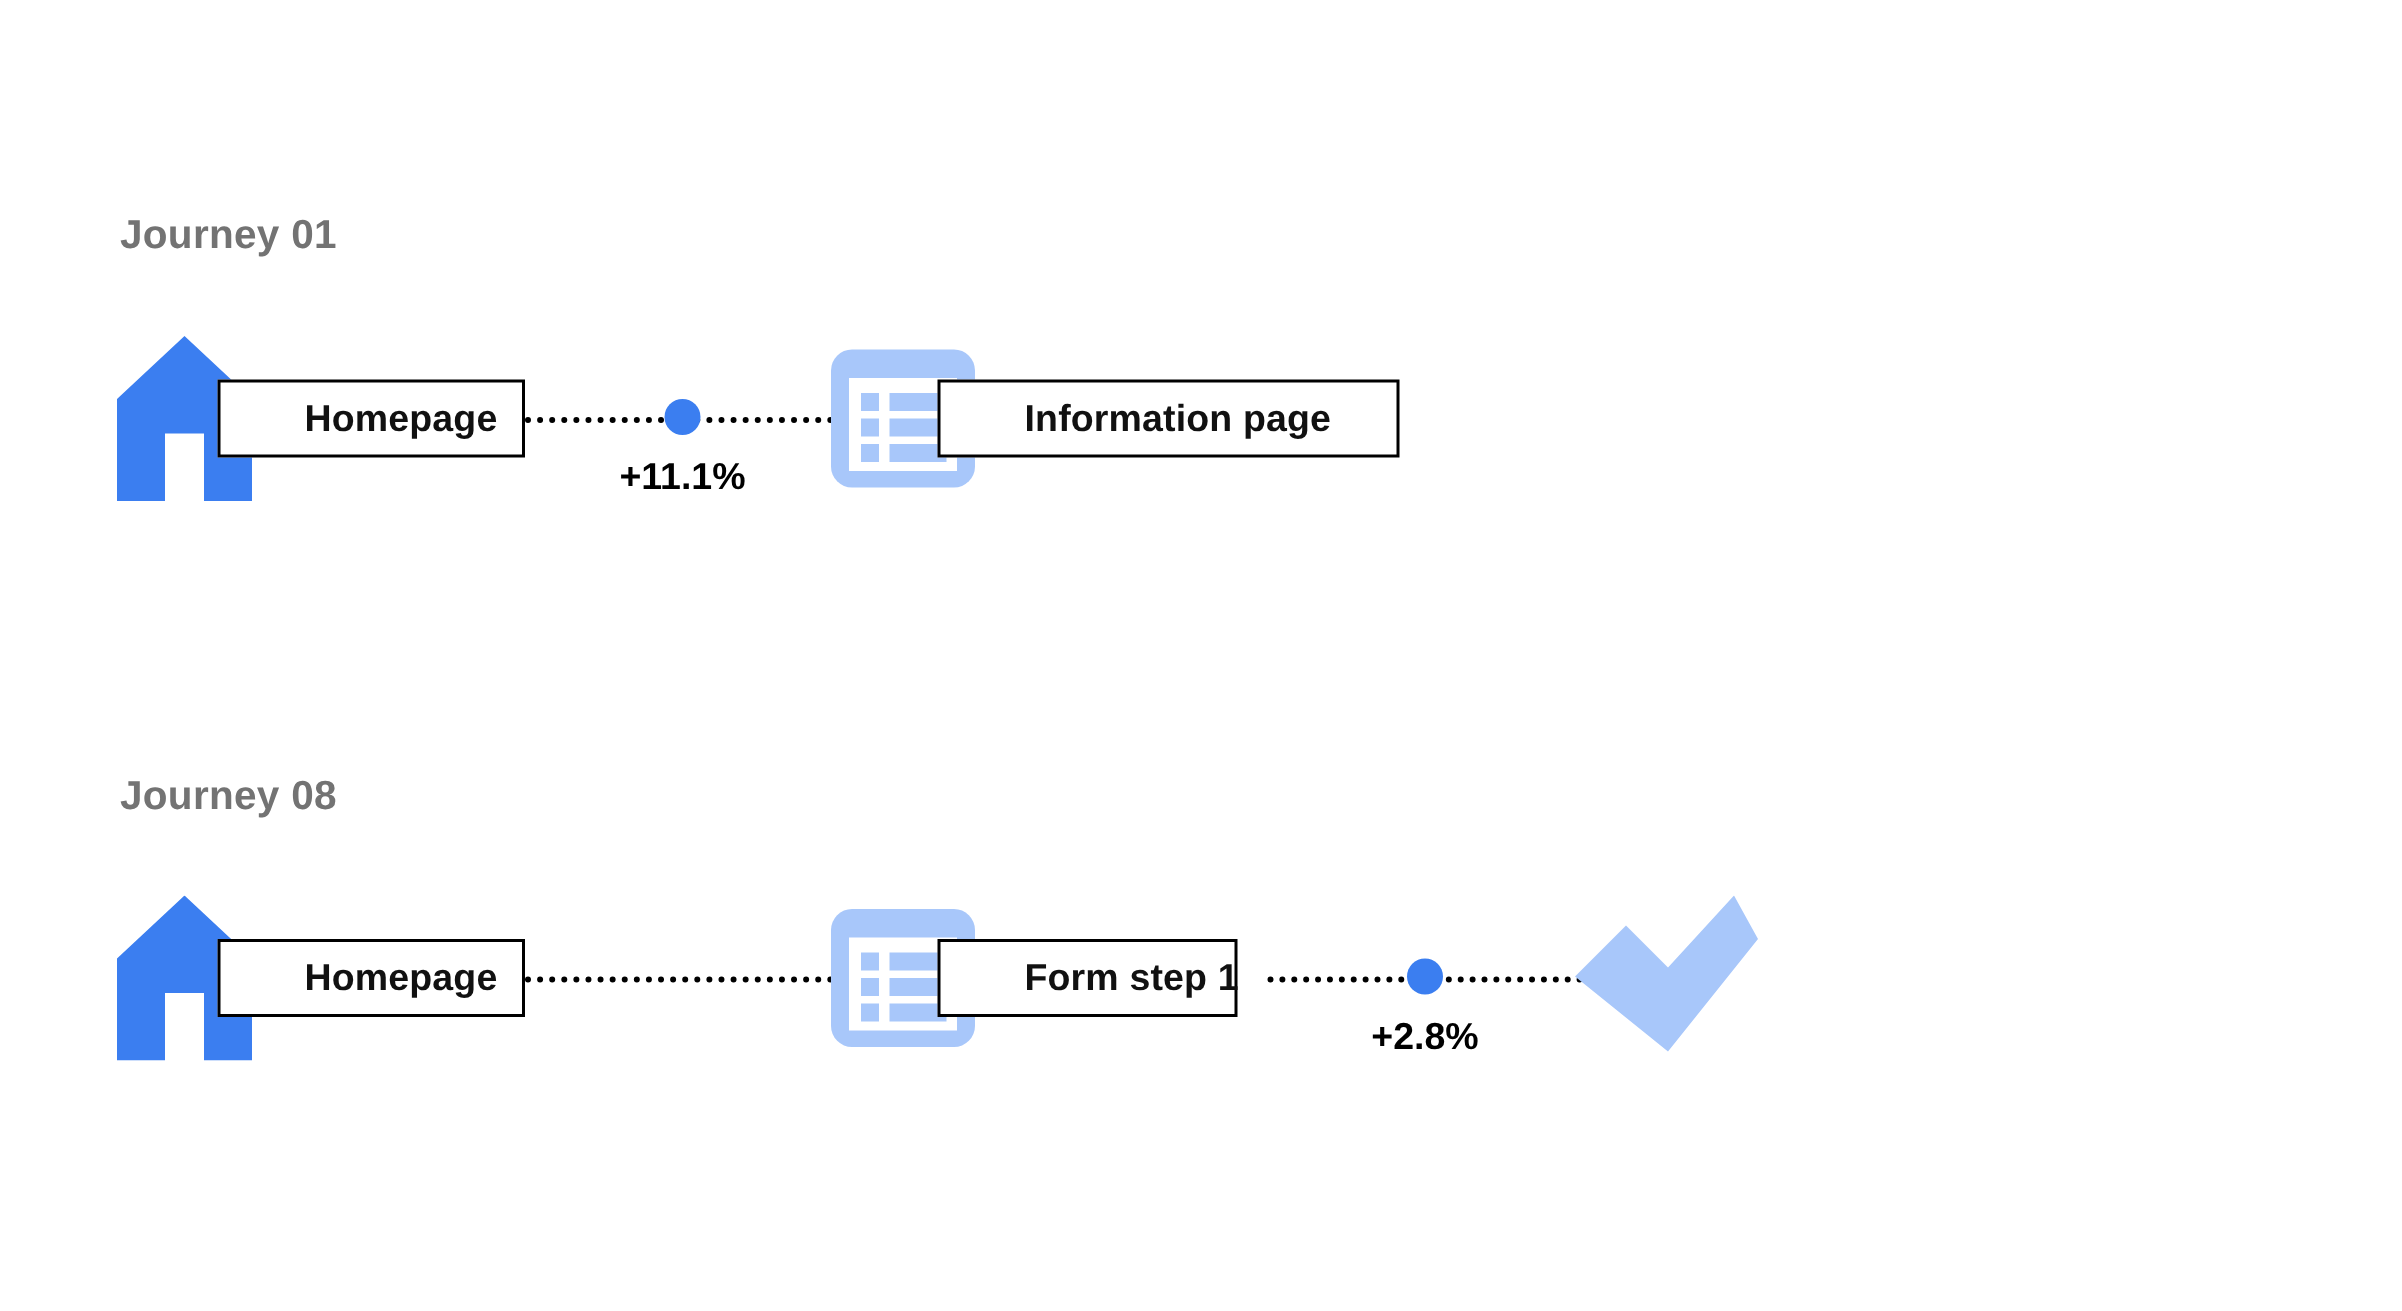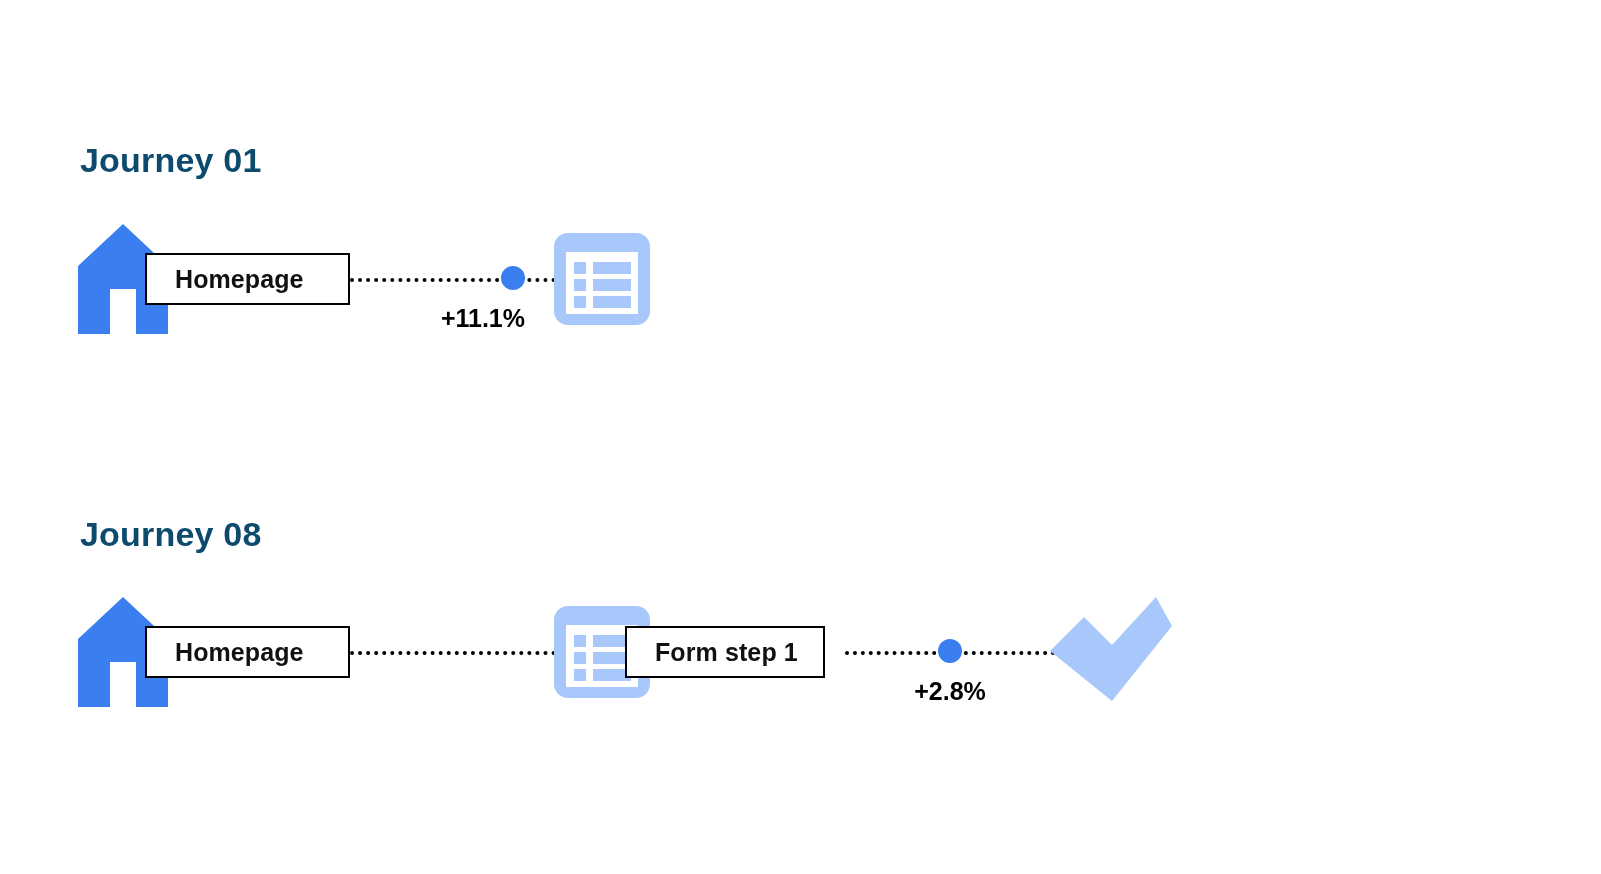--- a/index.html
+++ b/index.html
@@ -19,23 +19,23 @@
   .canvas {
     position: absolute;
     inset: 0;
   }
 
   
   .journey-title {
     position: absolute;
     font-family: "Liberation Sans", sans-serif;
     font-weight: bold;
-    font-size: 34px;
+    font-size: 27px;
     letter-spacing: 0.2px;
-    color: #0c4a6e;
+    color: #737373;
     white-space: nowrap;
   }
   #journey-01-title { left: 80px; top: 141px; }
   #journey-02-title { left: 80px; top: 515px; }
 
   .flow { position: absolute; left: 0; right: 0; height: 200px; }
   #flow-01 { top: 210px; }
   #flow-02 { top: 583px; }
 
   
@@ -50,20 +50,21 @@
   .node-box {
     position: absolute;
     box-sizing: border-box;
     border: 2px solid #000000;
     background: #ffffff;
     height: 52px;
     top: 43px;
     display: flex;
     align-items: center;
     z-index: 3;
+    padding-left: 28px;
   }
   .node-label {
     font-family: "Liberation Sans", sans-serif;
     font-weight: bold;
     font-size: 25px;
     color: #111111;
     letter-spacing: 0.1px;
     padding-left: 28px;
     white-space: nowrap;
   }
@@ -113,38 +114,41 @@
     <div class="icon-wrap" style="left:78px; top:14px;">
       <svg width="90" height="110" viewBox="0 0 90 110">
         <path d="M45 0 L90 42 L90 110 L58 110 L58 65 L32 65 L32 110 L0 110 L0 42 Z" fill="#3b7ef0"></path>
       </svg>
     </div>
 
     <div class="node-box" style="left:145px; width:205px;">
       <span class="node-label">Homepage</span>
     </div>
 
-    <div class="metric" style="left:385px; top:56px;align-items:flex-end;">
+    <div class="metric" style="left:385px; top:56px;">
       <div class="metric-dot"></div>
       <div class="metric-label">+11.1%</div>
     </div>
 
     <div class="icon-wrap" style="left:554px; top:14px;">
       <svg width="96" height="110" viewBox="0 0 96 110">
         <rect x="0" y="9" width="96" height="92" rx="14" fill="#a8c7fa"></rect>
         <rect x="12" y="28" width="72" height="62" fill="#ffffff"></rect>
         <rect x="20" y="38" width="12" height="12" fill="#a8c7fa"></rect>
         <rect x="39" y="38" width="38" height="12" fill="#a8c7fa"></rect>
         <rect x="20" y="55" width="12" height="12" fill="#a8c7fa"></rect>
         <rect x="39" y="55" width="38" height="12" fill="#a8c7fa"></rect>
         <rect x="20" y="72" width="12" height="12" fill="#a8c7fa"></rect>
         <rect x="39" y="72" width="38" height="12" fill="#a8c7fa"></rect>
       </svg>
     </div>
 
+    <div class="node-box" style="left:625px; width:308px;">
+      <span class="node-label">Information page</span>
+    </div>
   </div>
 
   <div id="journey-02-title" class="journey-title">Journey 08</div>
 
   <div id="flow-02" class="flow">
 
     <div class="dotted-line" style="left:350px; width:230px;"></div>
 
     <div class="dotted-line" style="left:845px; width:250px;"></div>
 

